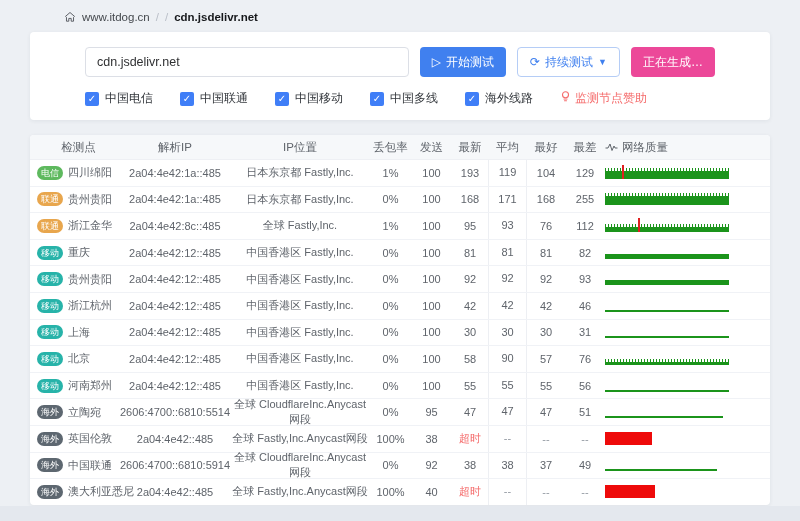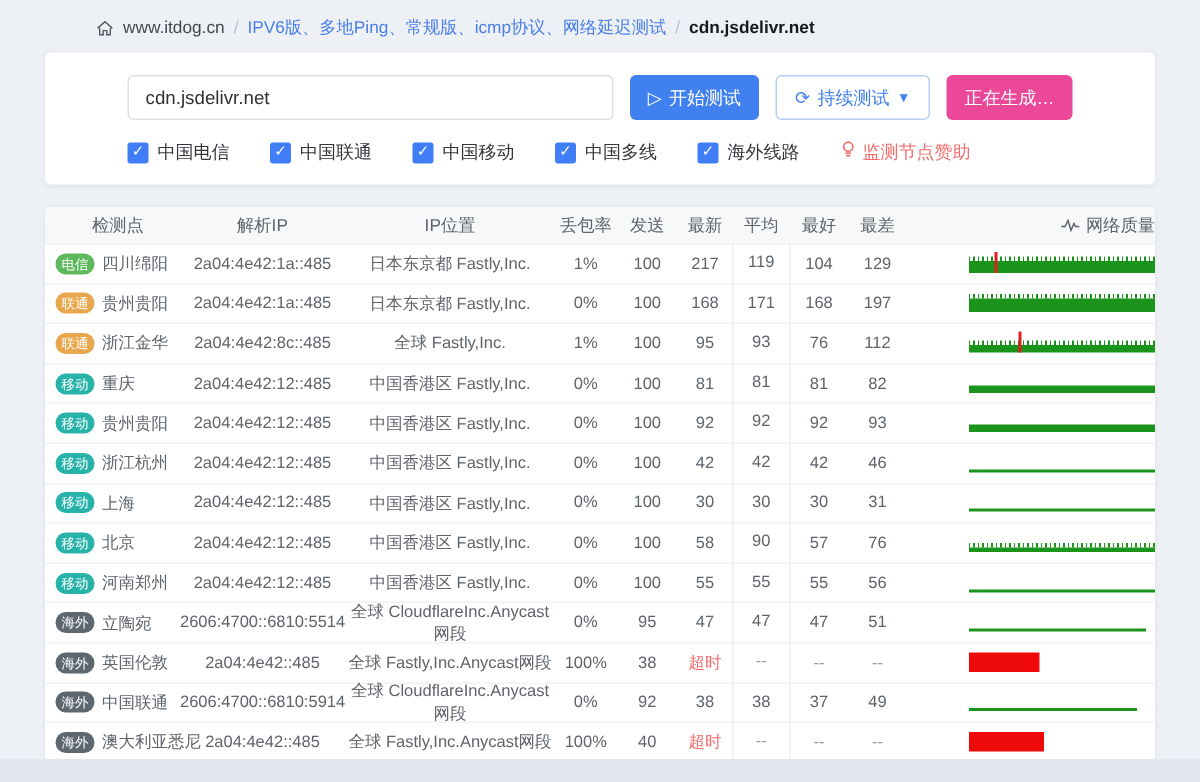--- a/index.html
+++ b/index.html
@@ -48,21 +48,21 @@
   .c{box-sizing:border-box;text-align:center;flex:0 0 auto}
   .c1{width:90px;display:flex;align-items:center;gap:5px;padding-left:7px;text-align:left}
   .c2{width:110px}
   .c3{width:140px}
   .c4{width:41px}
   .c5{width:41px}
   .c6{width:36px}
   .c7{width:39px}
   .c8{width:38px}
   .c9{width:40px}
-  .c10{flex:1 1 auto;display:flex;align-items:center;justify-content:flex-end}
+  .c10{flex:1 1 auto;display:flex;align-items:center;justify-content:flex-start}
   .tr .c7{border-left:1px solid #edeff3;border-right:1px solid #edeff3;height:100%;line-height:25.6px}
   .thead .c1{font-size:11.5px}
   .tag{min-width:26px;height:14px;border-radius:8px;color:#fff;font-size:9px;line-height:14px;text-align:center;padding:0 3px;box-sizing:border-box;flex:0 0 auto}
   .node-name{white-space:nowrap}
   .timeout{color:#f56c6c}
   .dash{color:#949aa3}
 
   .qh{display:flex;align-items:center;gap:4px;justify-content:center}
   .qwrap{position:relative;width:124px;height:18px;display:flex;flex-direction:column;justify-content:flex-end;align-items:flex-start;padding-bottom:3px;box-sizing:border-box}
   .qspikes{height:3px}
@@ -76,21 +76,20 @@
 <div class="page">
 
   <div class="breadcrumb">
     <span style="display:inline-flex">
       <svg width="12" height="12" viewBox="0 0 16 16">
           <path d="M8 2 L14 7.2 L12.7 8.4 L12.7 13.6 L9.6 13.6 L9.6 9.9 L6.4 9.9 L6.4 13.6 L3.3 13.6 L3.3 8.4 L2 7.2 Z" fill="none" stroke="#5a5e64" stroke-width="1.3"></path>
         </svg>
     </span>
     <span class="bc-site">www.itdog.cn</span>
     <span class="bc-sep">/</span>
-    <span class="bc-section">IPV6版、多地Ping、常规版、icmp协议、网络延迟测试</span>
     <span class="bc-sep">/</span>
     <span class="bc-current">cdn.jsdelivr.net</span>
   </div>
 
   <div class="card search-card">
     <div class="search-row">
       <input class="host-input" type="text" value="cdn.jsdelivr.net" style="">
       <button class="btn btn-primary">
         <span class="icon-inline">▷</span>
         <span>开始测试</span>
@@ -164,21 +163,21 @@
     <div id="rows">
         <div class="tr">
           <div class="c c1">
             <span class="tag" style="background: rgb(94, 185, 94);">电信</span>
             <span class="node-name">四川绵阳</span>
           </div>
           <div class="c c2">2a04:4e42:1a::485</div>
           <div class="c c3">日本东京都 Fastly,Inc.</div>
           <div class="c c4">1%</div>
           <div class="c c5">100</div>
-          <div class="c c6">217</div>
+          <div class="c c6">193</div>
           <div class="c c7">119</div>
           <div class="c c8">104</div>
           <div class="c c9">129</div>
           <div class="c c10">
             <div class="qwrap">
               <div class="qspikes" style="width: 100%; background: repeating-linear-gradient(90deg, rgb(27, 148, 27) 0px, rgb(27, 148, 27) 1px, transparent 1px, transparent 3px);"></div>
               <div class="qbar" style="width: 100%; height: 8px; background: rgb(27, 148, 27);"></div>
               <div class="qspike" style="left: 14%; height: 14px; background: rgb(224, 32, 32);"></div>
             </div>
           </div>
@@ -188,21 +187,21 @@
             <span class="tag" style="background: rgb(232, 166, 77);">联通</span>
             <span class="node-name">贵州贵阳</span>
           </div>
           <div class="c c2">2a04:4e42:1a::485</div>
           <div class="c c3">日本东京都 Fastly,Inc.</div>
           <div class="c c4">0%</div>
           <div class="c c5">100</div>
           <div class="c c6">168</div>
           <div class="c c7">171</div>
           <div class="c c8">168</div>
-          <div class="c c9">197</div>
+          <div class="c c9">255</div>
           <div class="c c10">
             <div class="qwrap">
               <div class="qspikes" style="width: 100%; background: repeating-linear-gradient(90deg, rgb(27, 148, 27) 0px, rgb(27, 148, 27) 1px, transparent 1px, transparent 3px);"></div>
               <div class="qbar" style="width: 100%; height: 9px; background: rgb(27, 148, 27);"></div>
             </div>
           </div>
         </div>
         <div class="tr">
           <div class="c c1">
             <span class="tag" style="background: rgb(232, 166, 77);">联通</span>

